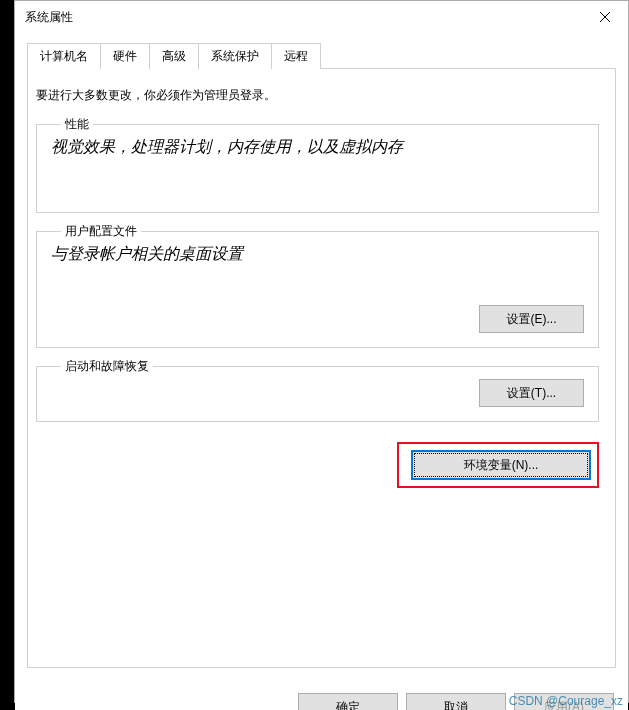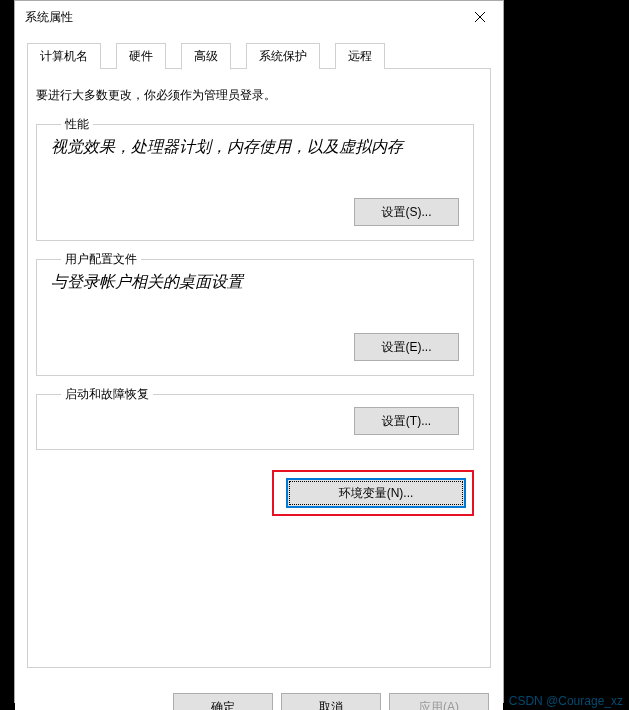--- a/index.html
+++ b/index.html
@@ -12,21 +12,21 @@
       font-size: 12px;
       background: #000;
       width: 629px;
       height: 710px;
       position: relative;
     }
     .dialog {
       position: absolute;
       left: 14px;
       top: 0;
-      width: 490px;
+      width: 615px;
       height: 703px;
       background: #ffffff;
       border: 1px solid #aaa;
       box-shadow: 0 4px 12px rgba(0,0,0,0.3);
       display: flex;
       flex-direction: column;
     }
     .titlebar {
       height: 32px;
       display: flex;
@@ -50,21 +50,20 @@
     }
     .content-area {
       flex: 1;
       padding: 10px 12px 12px 12px;
       position: relative;
     }
     .tabs {
       display: flex;
       position: relative;
       z-index: 1;
-      gap: 16px;
     }
     .tab {
       padding: 4px 12px;
       border: 1px solid #d0d0d0;
       background: #ffffff;
       cursor: pointer;
       font-size: 12px;
       border-bottom: none;
       margin-right: -1px;
       position: relative;
@@ -186,23 +185,20 @@
       <div class="tab">系统保护</div>
       <div class="tab">远程</div>
     </div>
 
     <div class="tab-panel">
       <div class="instruction">要进行大多数更改，你必须作为管理员登录。</div>
 
       <div class="group">
         <span class="group-title">性能</span>
         <div class="group-desc">视觉效果，处理器计划，内存使用，以及虚拟内存</div>
-        <div class="btn-row">
-          <button class="button">设置(S)...</button>
-        </div>
       </div>
 
       <div class="group">
         <span class="group-title">用户配置文件</span>
         <div class="group-desc">与登录帐户相关的桌面设置</div>
         <div class="btn-row">
           <button class="button">设置(E)...</button>
         </div>
       </div>
 

